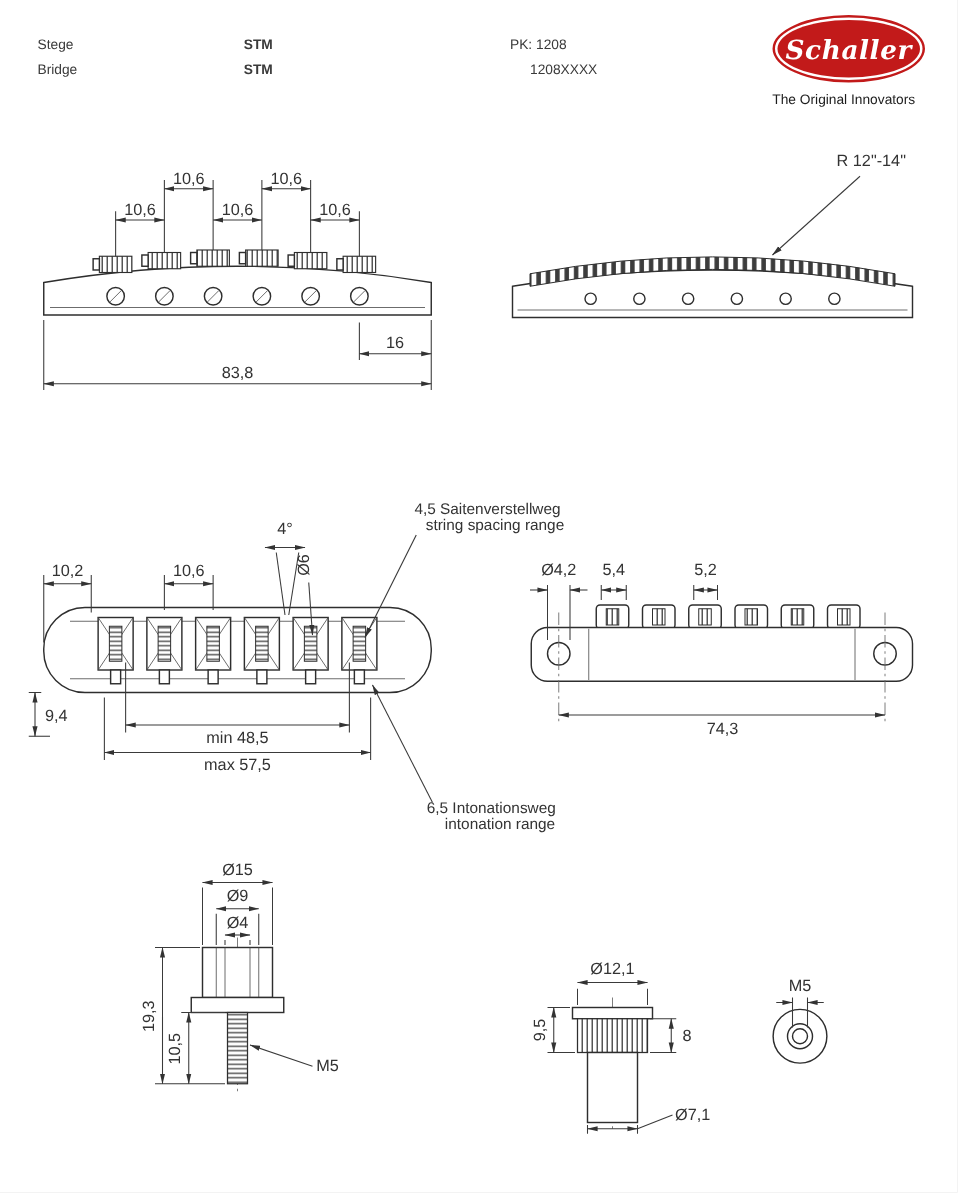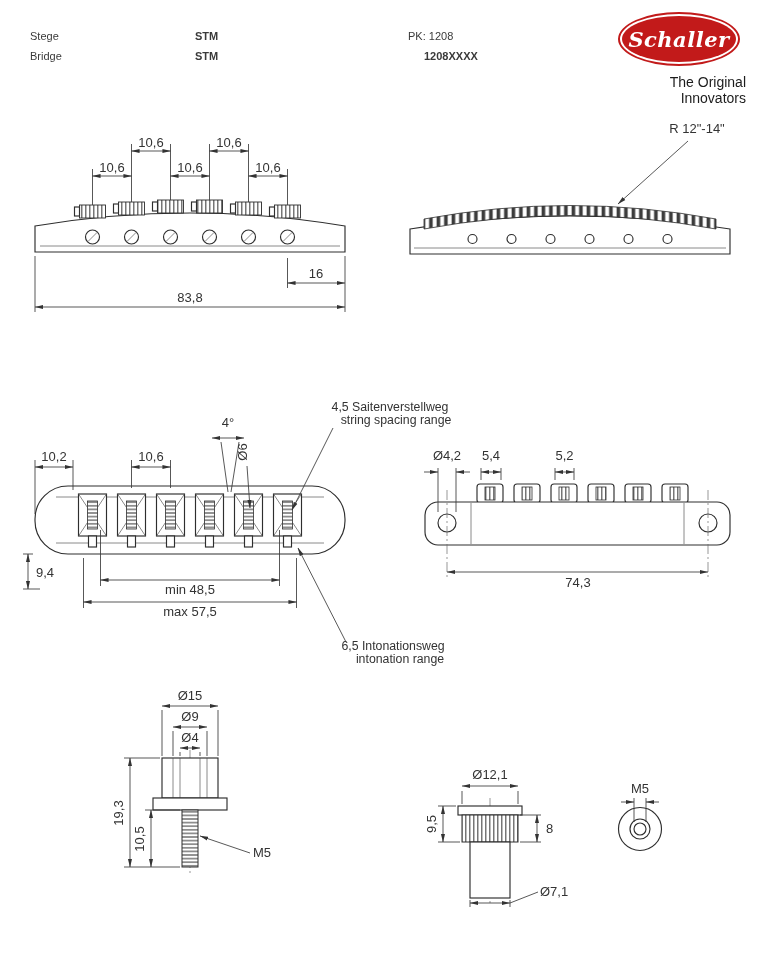--- a/index.html
+++ b/index.html
@@ -2,21 +2,21 @@
 <html><head>
 <meta charset="utf-8">
 <style>
   html,body{margin:0;padding:0;background:#e9e9e9;}
   .sheet{position:relative;width:766px;height:954px;background:#ffffff;font-family:"Liberation Sans",sans-serif;overflow:hidden;}
   .hdr-text{position:absolute;font-size:11px;color:#3a3a3a;line-height:20px;white-space:nowrap;}
   .logo-wrap{position:absolute;left:618px;top:12px;width:130px;}
   .logo-oval{width:122px;height:54px;border:2px solid #c21a1a;border-radius:50%;box-sizing:border-box;padding:2px;background:#fff;}
   .logo-inner{width:100%;height:100%;background:#c21a1a;border-radius:50%;display:flex;align-items:center;justify-content:center;}
   .logo-inner span{color:#fff;font-family:"DejaVu Serif",serif;font-style:italic;font-weight:bold;font-size:21px;letter-spacing:.5px;}
-  .tagline{position:absolute;left:604px;top:74px;width:142px;text-align:right;font-size:14px;color:#1c1c1c;}
+  .tagline{position:absolute;left:604px;top:74px;width:142px;text-align:center;font-size:11px;color:#1c1c1c;}
   svg{position:absolute;left:0;top:0;}
   svg text{font-family:"Liberation Sans",sans-serif;font-size:13px;fill:#333;}
   svg text.small{font-size:12.3px;}
   .obj{fill:#fff;stroke:#2e2e2e;stroke-width:1.15;}
   .objn{fill:none;stroke:#2e2e2e;stroke-width:1.15;}
   .thin{fill:none;stroke:#4a4a4a;stroke-width:0.65;}
   .dim{fill:none;stroke:#3a3a3a;stroke-width:0.85;}
   .cl{fill:none;stroke:#6a6a6a;stroke-width:0.7;stroke-dasharray:10 3 2 3;}
 </style>
 </head>
@@ -349,21 +349,21 @@
 
   <div class="hdr-text" style="left:30px;top:26px;">
     <div>Stege</div>
     <div>Bridge</div>
   </div>
   <div class="hdr-text" style="left:195px;top:26px;font-weight:bold;">
     <div>STM</div>
     <div>STM</div>
   </div>
   <div class="hdr-text" style="left:408px;top:26px;">PK: 1208</div>
-  <div class="hdr-text" style="left:424px;top:46px;font-weight:bold;">1208XXXX</div>
+  <div class="hdr-text" style="left:424px;top:46px;">1208XXXX</div>
   <div class="logo-wrap">
     <div class="logo-oval">
       <div class="logo-inner">
         <span>Schaller</span>
       </div>
     </div>
   </div>
   <div class="tagline">The Original Innovators</div>
 </div>
 

